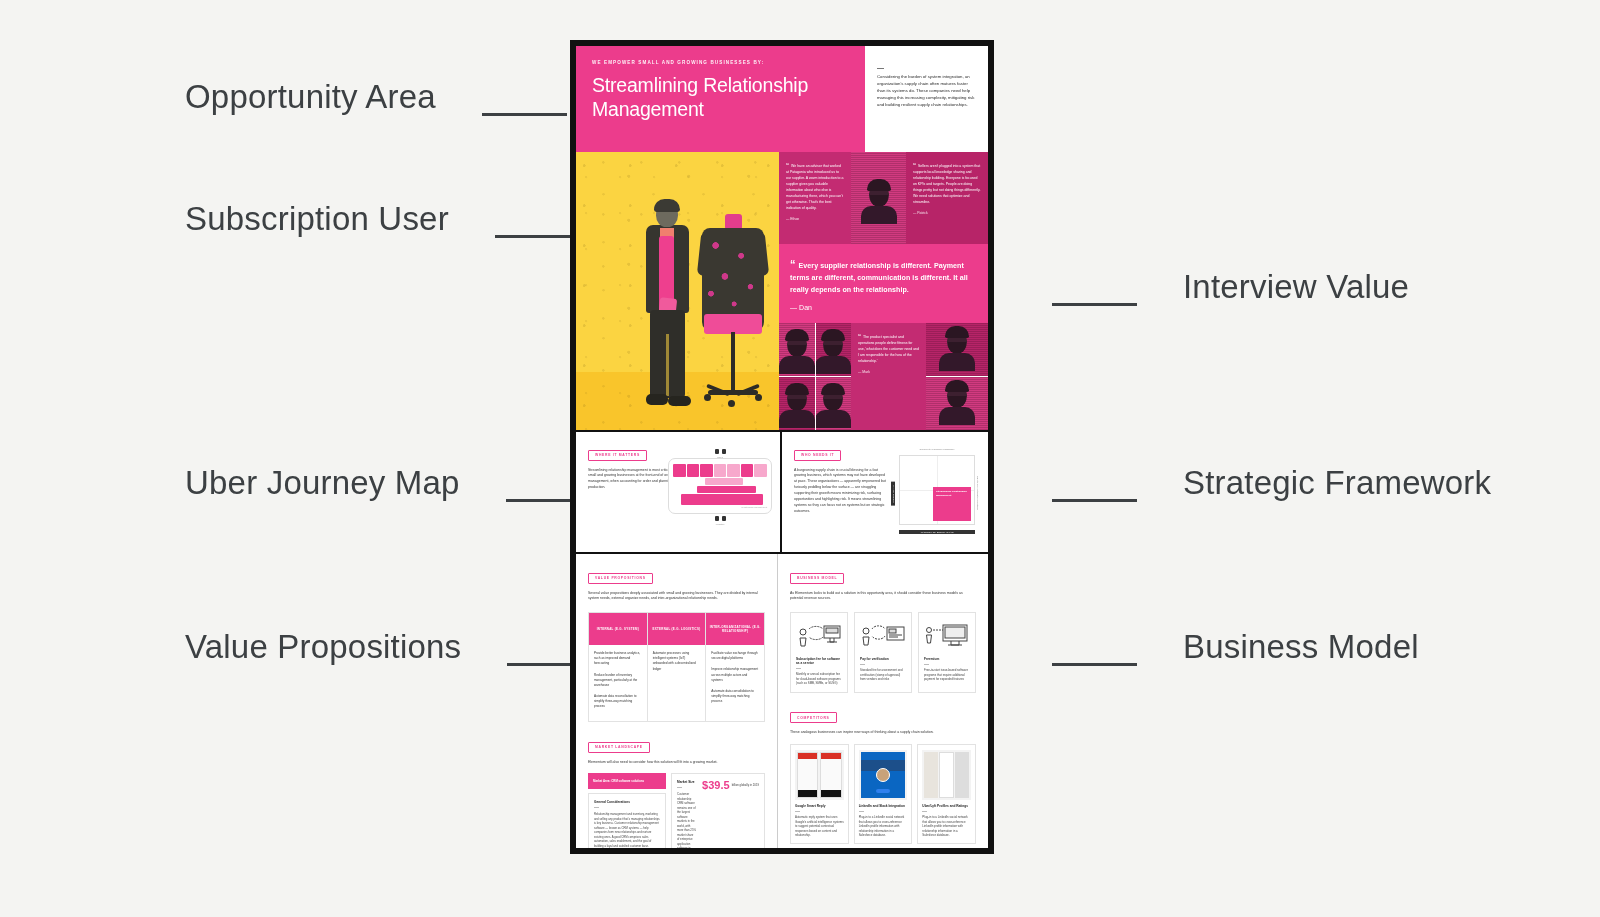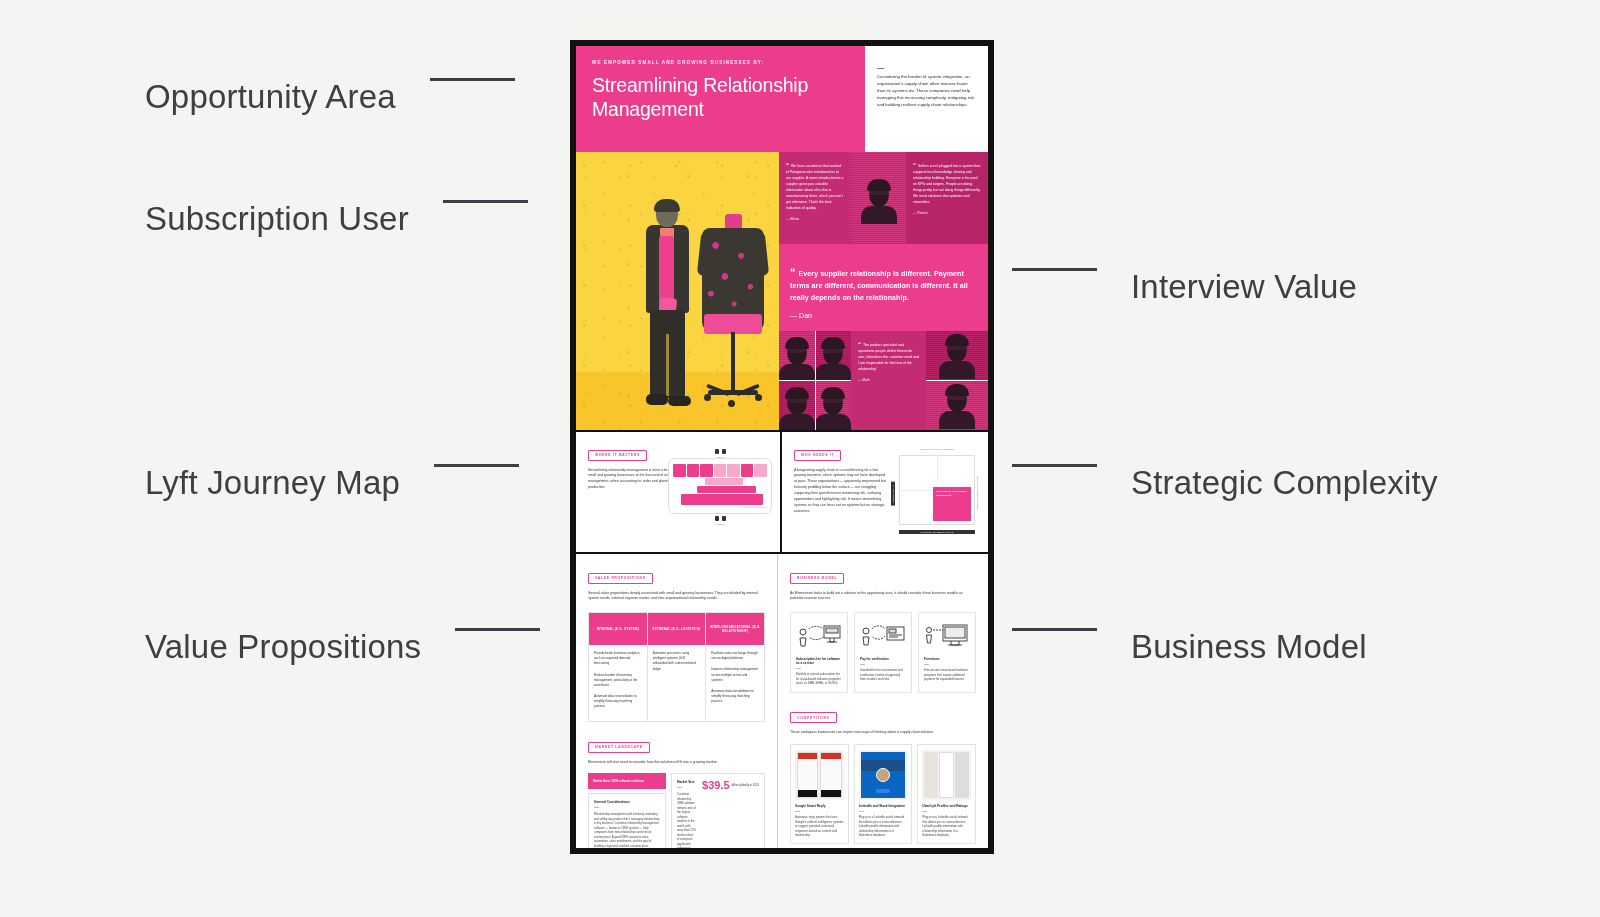--- a/index.html
+++ b/index.html
@@ -6,21 +6,21 @@
   body{
     width:1600px;height:917px;
     background:#f4f4f2;
     font-family:"Liberation Sans", sans-serif;
     overflow:hidden;
     position:relative;
   }
   .stage{position:absolute;inset:0;}
 
   
-  .annot{position:absolute;display:flex;align-items:flex-start;gap:0;}
+  .annot{position:absolute;display:flex;align-items:flex-end;gap:12px;margin-left:40px;}
   .annot .txt{
     font-size:33px;color:#3c4043;letter-spacing:.2px;white-space:nowrap;
     font-weight:400;
   }
   .annot .rule{height:3px;background:#3c4043;}
   .annot.left{flex-direction:row;}
   .annot.left .rule{margin-left:34px;}
   .annot.right .rule{margin-right:34px;}
 
   
@@ -109,21 +109,21 @@
   .portrait{position:relative;overflow:hidden;background:#d23a80;}
   .portrait .pg{position:absolute;inset:0;opacity:.45;
      background:repeating-linear-gradient(0deg,rgba(60,10,35,.5) 0 1px,transparent 1px 2px);}
   .face{position:absolute;left:50%;transform:translateX(-50%);}
   .f-head{width:20px;height:24px;border-radius:50% 50% 45% 45%;background:#3d2030;}
   .f-hair{position:absolute;left:-2px;top:-3px;width:24px;height:12px;border-radius:12px 12px 2px 2px;background:#2b1622;}
   .f-beard{position:absolute;left:1px;top:13px;width:18px;height:12px;border-radius:0 0 9px 9px;background:#2b1622;}
   .f-sh{position:absolute;left:-8px;top:24px;width:36px;height:18px;border-radius:10px 10px 0 0;background:#33182a;}
 
   .qbig{
-    background:#ec3c8c;color:#fff;flex:0 0 78px;padding:20px 12px 10px 11px;box-sizing:border-box;
+    background:#ec3c8c;color:#fff;flex:0 0 78px;padding:12px 12px 10px 11px;box-sizing:border-box;
     font-size:7.1px;line-height:1.58;font-weight:700;letter-spacing:.05px;
   }
   .qbig .qm{font-size:11px;margin-right:3px;}
   .qbig .attr{margin-top:6px;font-weight:400;font-size:7px;}
 
   .qrow3{display:flex;flex:1 1 auto;}
   .grid4{flex:0 0 72px;display:grid;grid-template-columns:1fr 1fr;grid-template-rows:1fr 1fr;gap:1px;}
   .q-c{flex:1 1 auto;background:#c32b72;}
   .grid2{flex:0 0 62px;display:grid;grid-template-rows:1fr 1fr;gap:1px;}
 
@@ -218,35 +218,35 @@
 
   <div class="annot left" style="left:145px;top:78px;">
     <span class="txt">Opportunity Area</span>
     <span class="rule" style="width:85px;"></span>
   </div>
   <div class="annot left" style="left:145px;top:200px;">
     <span class="txt">Subscription User</span>
     <span class="rule" style="width:85px;"></span>
   </div>
   <div class="annot left" style="left:145px;top:464px;">
-    <span class="txt">Lyft Journey Map</span>
+    <span class="txt">Uber Journey Map</span>
     <span class="rule" style="width:85px;"></span>
   </div>
   <div class="annot left" style="left:145px;top:628px;">
     <span class="txt">Value Propositions</span>
     <span class="rule" style="width:85px;"></span>
   </div>
 
   <div class="annot right" style="left:1012px;top:268px;">
     <span class="rule" style="width:85px;"></span>
     <span class="txt">Interview Value</span>
   </div>
   <div class="annot right" style="left:1012px;top:464px;">
     <span class="rule" style="width:85px;"></span>
-    <span class="txt">Strategic Complexity</span>
+    <span class="txt">Strategic Framework</span>
   </div>
   <div class="annot right" style="left:1012px;top:628px;">
     <span class="rule" style="width:85px;"></span>
     <span class="txt">Business Model</span>
   </div>
 
   <div class="poster-frame">
     <div class="poster">
 
       <div class="hero">

